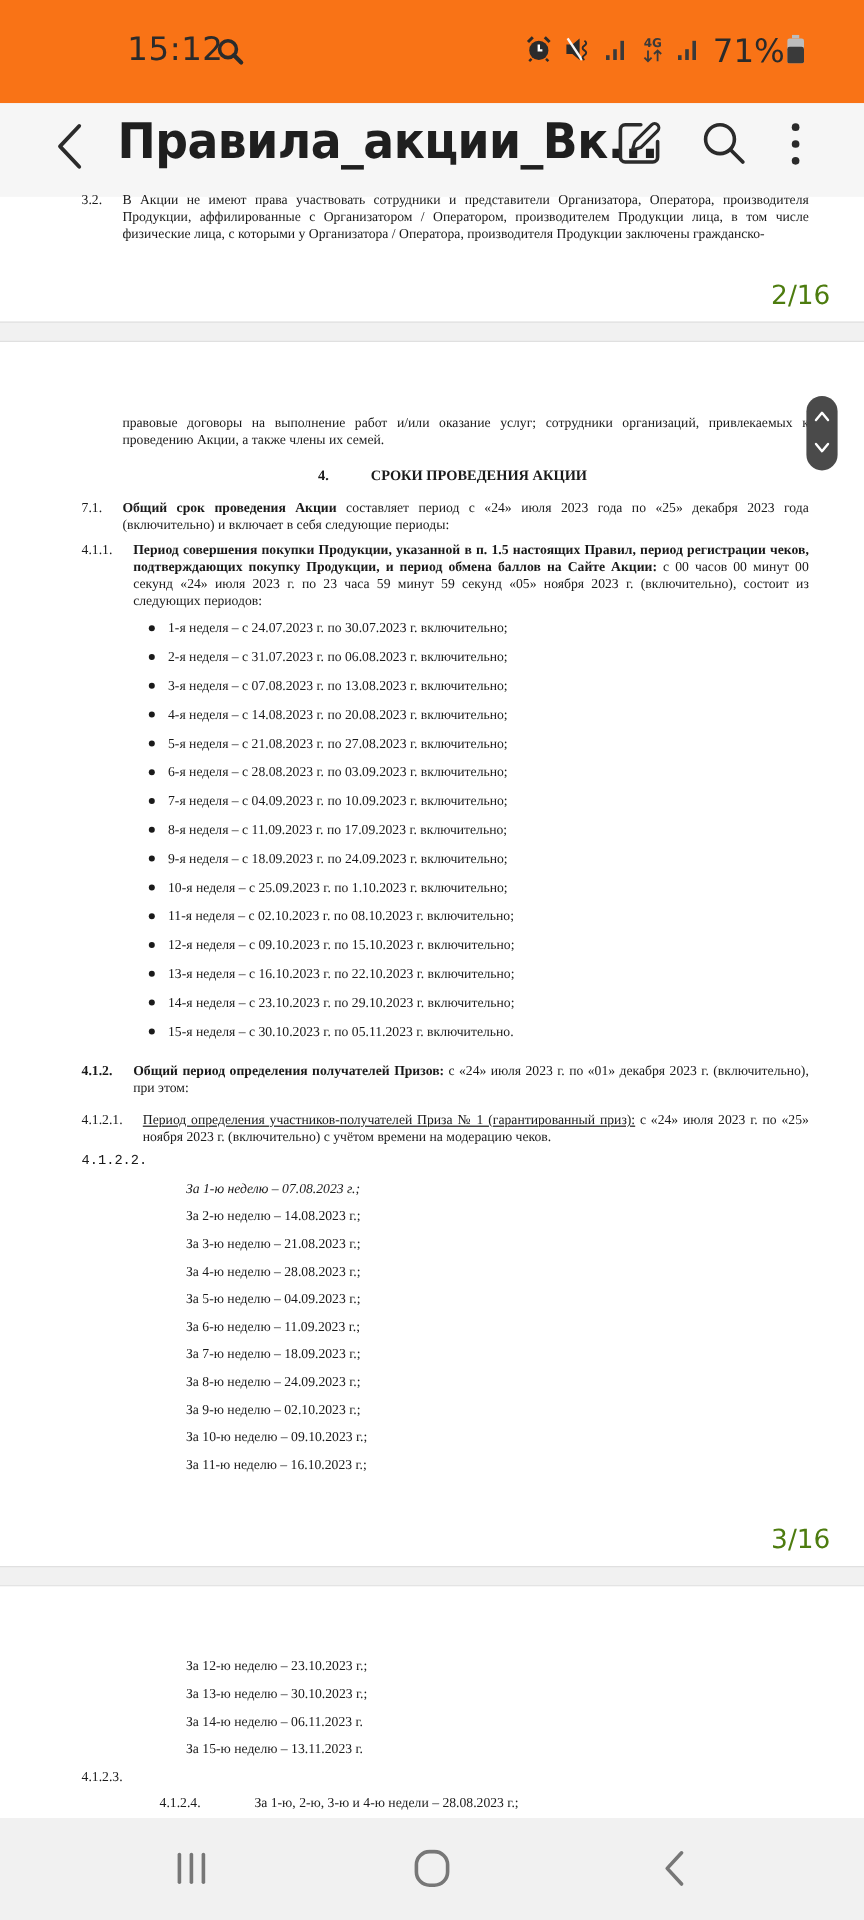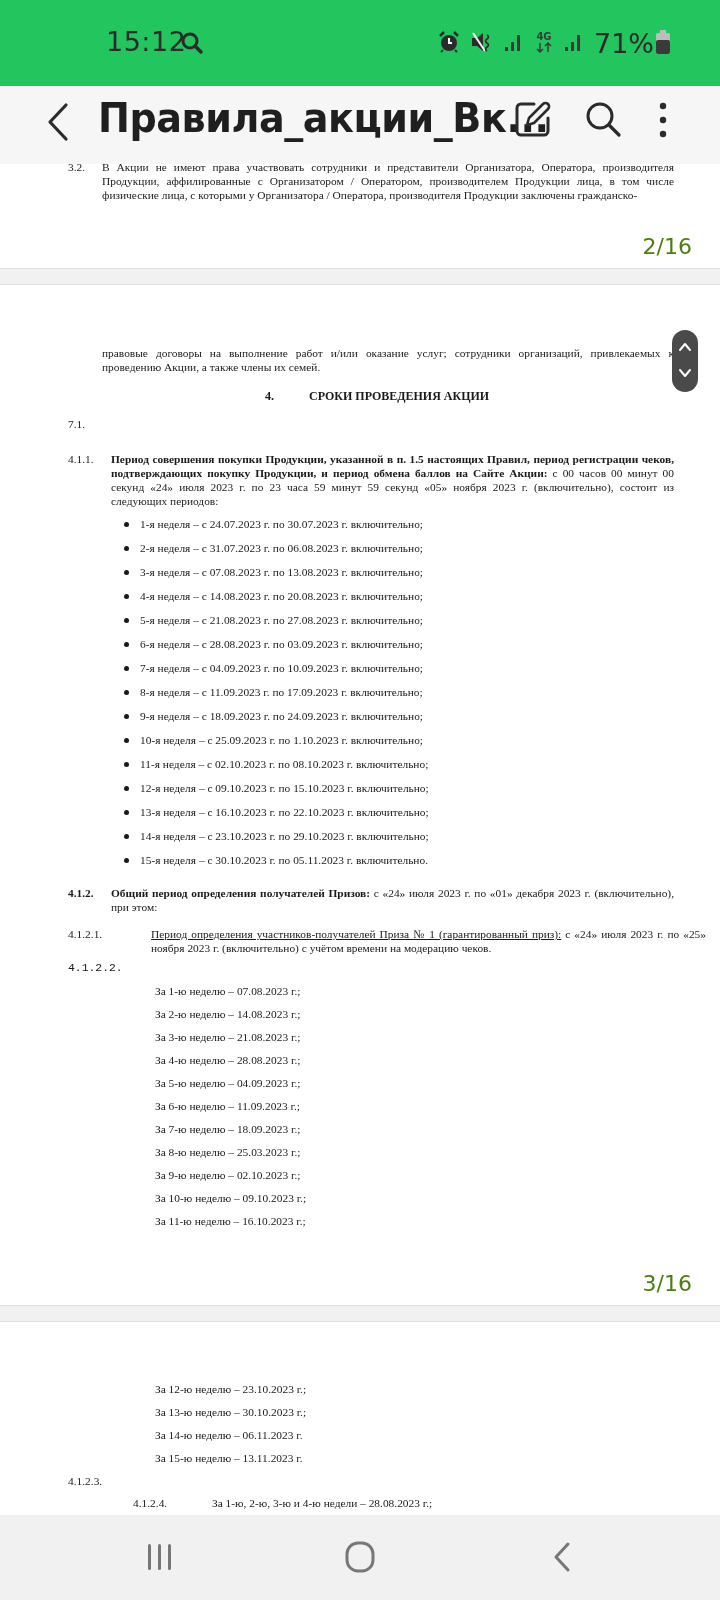--- a/index.html
+++ b/index.html
@@ -1,20 +1,20 @@
 <!DOCTYPE html>
 <html><head>
 <meta charset="utf-8">
 <style>
   * { box-sizing: border-box; margin: 0; padding: 0; }
   html, body { width: 720px; height: 1600px; overflow: hidden; background: #f1f1f1; }
   body { position: relative; font-family: "Liberation Sans", sans-serif; }
 
   
-  .statusbar { position: absolute; left: 0; top: 0; width: 720px; height: 86px; background: #22c55e; }
+  .statusbar { position: absolute; left: 0; top: 0; width: 720px; height: 86px; background: #f97316; }
   .sb-time { position: absolute; left: 106px; top: 26px; font-size: 27px; color: #2b2b2b; font-family: "DejaVu Sans", sans-serif; letter-spacing: 0.5px; }
   .sb-search { position: absolute; left: 180px; top: 31px; }
   .sb-right { position: absolute; right: 50px; top: 28px; display: flex; align-items: center; gap: 10px; color: #3a3a3a; }
   .sb-batt-text { font-size: 27px; font-family: "DejaVu Sans", sans-serif; color: #2b2b2b; }
 
   
   .appbar { position: absolute; left: 0; top: 86px; width: 720px; height: 78px; background: #f6f6f6; }
   .ab-back { position: absolute; left: 40px; top: 14px; width: 40px; height: 44px; }
   .ab-title { position: absolute; left: 98px; top: 8px; font-size: 41px; font-weight: bold; color: #1f1f1f; font-family: "DejaVu Sans", sans-serif; letter-spacing: -0.5px; white-space: nowrap; transform: scaleX(0.93); transform-origin: left; }
   .ab-edit { position: absolute; left: 512px; top: 12px; width: 42px; height: 42px; }
@@ -143,20 +143,21 @@
 </div>
 <div class="page-sep" style="top:268px; height:17px;"></div>
 
 <div class="page doc" style="top:285px; height:1020px;">
   <div class="abs justify" style="left:102px; top:61px; width:572px;">правовые договоры на выполнение работ и/или оказание услуг; сотрудники организаций, привлекаемых к проведению Акции, а также члены их семей.</div>
 
   <div class="abs b" style="left:265px; top:104px; font-size:12px;">4.</div>
   <div class="abs b" style="left:309px; top:104px; font-size:12px;">СРОКИ ПРОВЕДЕНИЯ АКЦИИ</div>
 
   <span class="num" style="left:68px; top:132px;">7.1.</span>
+  <div class="abs justify" style="left:102px; top:132px; width:572px;"><span class="b">Общий срок проведения Акции</span><span> составляет период с «24» июля 2023 года по «25» декабря 2023 года (включительно) и включает в себя следующие периоды:</span></div>
 
   <span class="num" style="left:68px; top:167px;">4.1.1.</span>
   <div class="abs justify" style="left:111px; top:167px; width:563px;"><span class="b">Период совершения покупки Продукции, указанной в п. 1.5 настоящих Правил, период регистрации чеков, подтверждающих покупку Продукции, и период обмена баллов на Сайте Акции:</span><span> с 00 часов 00 минут 00 секунд «24» июля 2023 г. по 23 часа 59 минут 59 секунд «05» ноября 2023 г. (включительно), состоит из следующих периодов:</span></div>
 
   <div>
     <div class="bullet-item" style="top:232px;"><span class="bullet-dot"></span><span>1-я неделя – с 24.07.2023 г. по 30.07.2023 г. включительно;</span></div>
     <div class="bullet-item" style="top:256px;"><span class="bullet-dot"></span><span>2-я неделя – с 31.07.2023 г. по 06.08.2023 г. включительно;</span></div>
     <div class="bullet-item" style="top:280px;"><span class="bullet-dot"></span><span>3-я неделя – с 07.08.2023 г. по 13.08.2023 г. включительно;</span></div>
     <div class="bullet-item" style="top:304px;"><span class="bullet-dot"></span><span>4-я неделя – с 14.08.2023 г. по 20.08.2023 г. включительно;</span></div>
     <div class="bullet-item" style="top:328px;"><span class="bullet-dot"></span><span>5-я неделя – с 21.08.2023 г. по 27.08.2023 г. включительно;</span></div>
@@ -169,33 +170,33 @@
     <div class="bullet-item" style="top:496px;"><span class="bullet-dot"></span><span>12-я неделя – с 09.10.2023 г. по 15.10.2023 г. включительно;</span></div>
     <div class="bullet-item" style="top:520px;"><span class="bullet-dot"></span><span>13-я неделя – с 16.10.2023 г. по 22.10.2023 г. включительно;</span></div>
     <div class="bullet-item" style="top:544px;"><span class="bullet-dot"></span><span>14-я неделя – с 23.10.2023 г. по 29.10.2023 г. включительно;</span></div>
     <div class="bullet-item" style="top:568px;"><span class="bullet-dot"></span><span>15-я неделя – с 30.10.2023 г. по 05.11.2023 г. включительно.</span></div>
   </div>
 
   <span class="num b" style="left:68px; top:601px;">4.1.2.</span>
   <div class="abs justify" style="left:111px; top:601px; width:563px;"><span class="b">Общий период определения получателей Призов:</span><span> с «24» июля 2023 г. по «01» декабря 2023 г. (включительно), при этом:</span></div>
 
   <span class="num" style="left:68px; top:642px;">4.1.2.1.</span>
-  <div class="abs justify" style="left:119px; top:642px; width:555px;margin-left:32px;"><span class="u">Период определения участников-получателей Приза № 1 (гарантированный приз):</span><span> с «24» июля 2023 г. по «25» ноября 2023 г. (включительно) с учётом времени на модерацию чеков.</span></div>
+  <div class="abs justify" style="left:119px; top:642px; width:555px;"><span class="u">Период определения участников-получателей Приза № 1 (гарантированный приз):</span><span> с «24» июля 2023 г. по «25» ноября 2023 г. (включительно) с учётом времени на модерацию чеков.</span></div>
 
   <span class="num" style="left:68px; top:676px;font-family:Liberation Mono, monospace;">4.1.2.2.</span>
 
   <div>
-    <div class="week-item" style="top:699px;">За 1-ю неделю – 07.08.2023 г.;</div>
+    <div class="week-item" style="top:699px;font-style:italic;">За 1-ю неделю – 07.08.2023 г.;</div>
     <div class="week-item" style="top:722px;">За 2-ю неделю – 14.08.2023 г.;</div>
     <div class="week-item" style="top:745px;">За 3-ю неделю – 21.08.2023 г.;</div>
     <div class="week-item" style="top:768px;">За 4-ю неделю – 28.08.2023 г.;</div>
     <div class="week-item" style="top:791px;">За 5-ю неделю – 04.09.2023 г.;</div>
     <div class="week-item" style="top:814px;">За 6-ю неделю – 11.09.2023 г.;</div>
     <div class="week-item" style="top:837px;">За 7-ю неделю – 18.09.2023 г.;</div>
-    <div class="week-item" style="top:860px;">За 8-ю неделю – 25.03.2023 г.;</div>
+    <div class="week-item" style="top:860px;">За 8-ю неделю – 24.09.2023 г.;</div>
     <div class="week-item" style="top:883px;">За 9-ю неделю – 02.10.2023 г.;</div>
     <div class="week-item" style="top:906px;">За 10-ю неделю – 09.10.2023 г.;</div>
     <div class="week-item" style="top:929px;">За 11-ю неделю – 16.10.2023 г.;</div>
   </div>
 
   <span class="page-num" style="top:992px;">3/16</span>
 </div>
 <div class="page-sep" style="top:1305px; height:17px;"></div>
 
 <div class="page doc" style="top:1322px; height:206px;">

